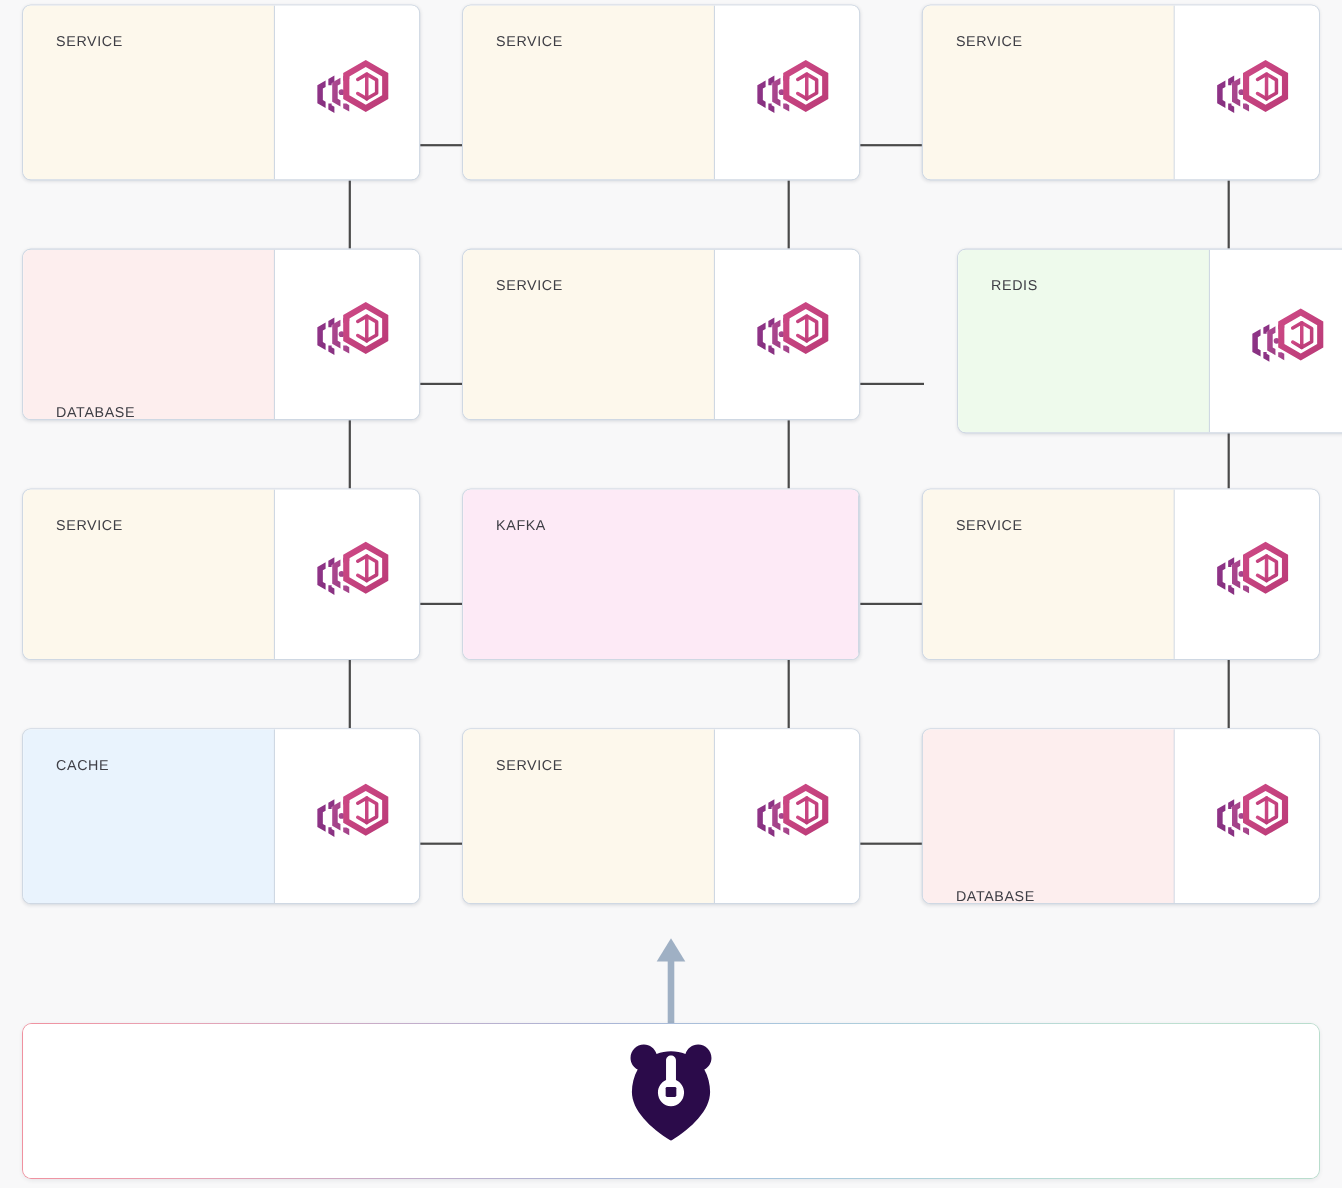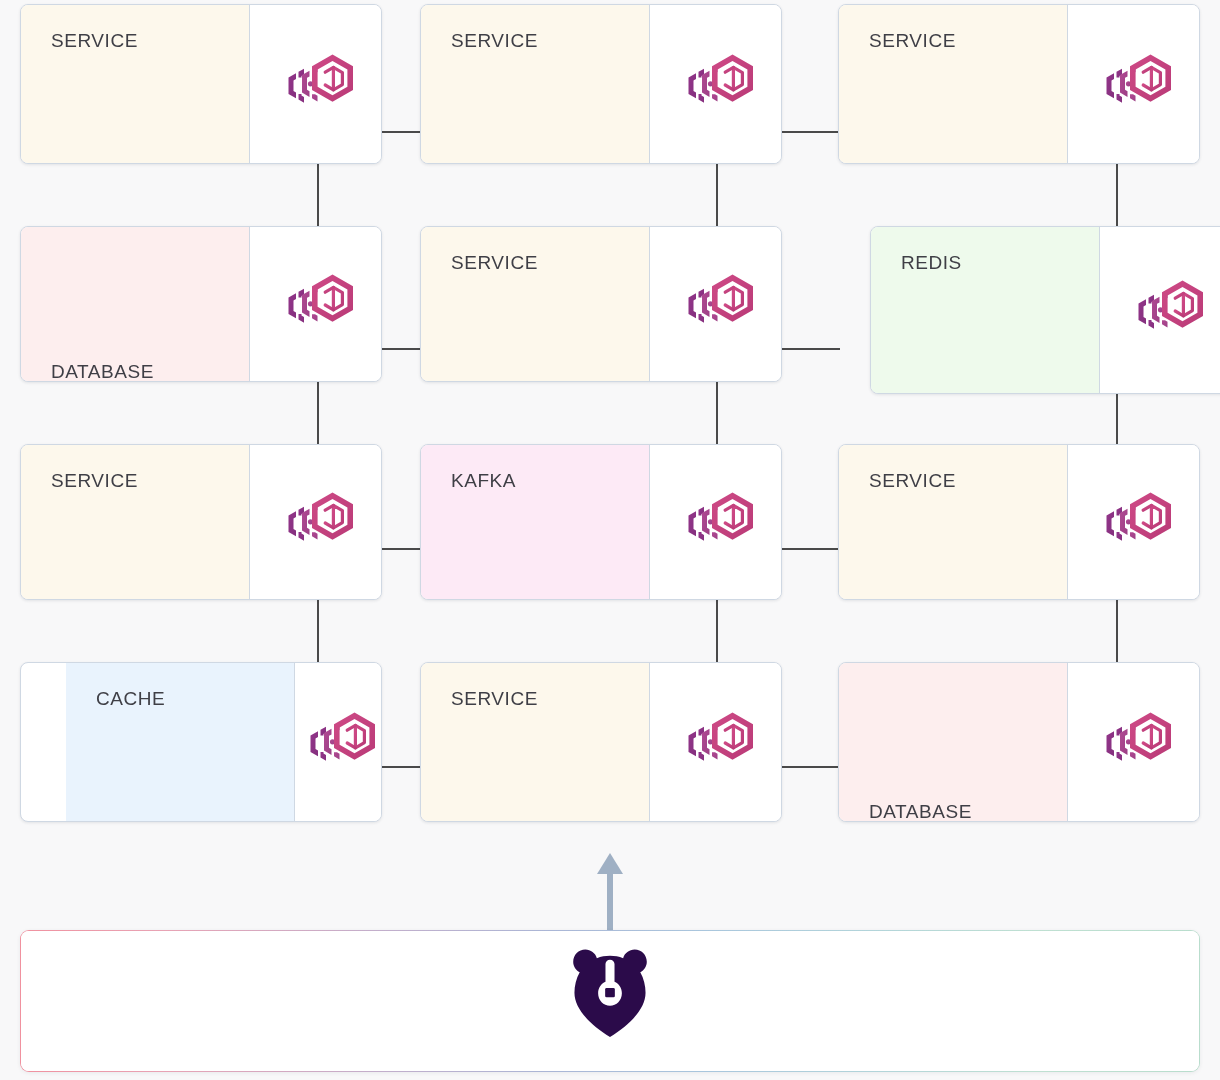--- a/index.html
+++ b/index.html
@@ -45,21 +45,21 @@
     z-index: 3;
   }
   .card-label-pane {
     flex: 0 0 229px;
     display: flex;
     align-items: flex-start;
     padding: 26px 0 0 30px;
     border-right: 1px solid #cfd8e3;
   }
   .card-label {
-    font-size: 19px;
+    font-size: 13px;
     letter-spacing: 0.55px;
     color: #3f3f46;
     text-transform: uppercase;
     line-height: 1;
     white-space: nowrap;
   }
   .card-icon-pane {
     flex: 1 1 auto;
     display: flex;
     align-items: center;
@@ -435,21 +435,21 @@
     <path d="M56.5,3.5 L77.0,15.3 L77.0,39.0 L56.5,50.8 L36.0,39.0 L36.0,15.3 Z
              M56.5,10.0 L41.6,18.6 L41.6,35.7 L56.5,44.3 L71.4,35.7 L71.4,18.6 Z" fill="url(#gfront)"></path>
 
     <path d="M46.5,21.9 L56.2,16.3 L56.2,27.1 L46.5,32.7 Z" fill="url(#gfront)" opacity="0.0"></path>
     <path d="M57.4,16.4 L66.4,21.6 L66.4,33.6 L57.4,38.8 Z" fill="none" stroke="url(#gfront)" stroke-width="3.2" stroke-linejoin="round"></path>
     <path d="M57.4,16.4 L49.2,21.2" fill="none" stroke="url(#gfront)" stroke-width="3.2" stroke-linecap="round"></path>
     <path d="M57.4,38.8 L49.2,34.0" fill="none" stroke="url(#gfront)" stroke-width="3.2" stroke-linecap="round"></path>
   </svg>
         </div>
       </div>
-      <div class="card" style="left: 420px; top: 444px; width: 362px; height: 156px;">
+      <div class="card" style="left: 420px; top: 444px; width: 362px; height: 156px; flex-direction: column;">
         <div class="card-label-pane tint-kafka">
           <span class="card-label">KAFKA</span>
         </div>
         <div class="card-icon-pane">
   <svg class="cube-icon" width="80" height="66" viewBox="0 0 80 66">
     <defs>
       <linearGradient id="gfront" x1="0" y1="0" x2="1" y2="1">
         <stop offset="0%" stop-color="#cf4a86"></stop>
         <stop offset="100%" stop-color="#b93a77"></stop>
       </linearGradient>
@@ -519,21 +519,21 @@
     <path d="M56.5,3.5 L77.0,15.3 L77.0,39.0 L56.5,50.8 L36.0,39.0 L36.0,15.3 Z
              M56.5,10.0 L41.6,18.6 L41.6,35.7 L56.5,44.3 L71.4,35.7 L71.4,18.6 Z" fill="url(#gfront)"></path>
 
     <path d="M46.5,21.9 L56.2,16.3 L56.2,27.1 L46.5,32.7 Z" fill="url(#gfront)" opacity="0.0"></path>
     <path d="M57.4,16.4 L66.4,21.6 L66.4,33.6 L57.4,38.8 Z" fill="none" stroke="url(#gfront)" stroke-width="3.2" stroke-linejoin="round"></path>
     <path d="M57.4,16.4 L49.2,21.2" fill="none" stroke="url(#gfront)" stroke-width="3.2" stroke-linecap="round"></path>
     <path d="M57.4,38.8 L49.2,34.0" fill="none" stroke="url(#gfront)" stroke-width="3.2" stroke-linecap="round"></path>
   </svg>
         </div>
       </div>
-      <div class="card" style="left: 20px; top: 662px; width: 362px; height: 160px; padding-left: 45px;">
+      <div class="card" style="left: 20px; top: 662px; width: 362px; height: 160px;">
         <div class="card-label-pane tint-cache">
           <span class="card-label">CACHE</span>
         </div>
         <div class="card-icon-pane">
   <svg class="cube-icon" width="80" height="66" viewBox="0 0 80 66">
     <defs>
       <linearGradient id="gfront" x1="0" y1="0" x2="1" y2="1">
         <stop offset="0%" stop-color="#cf4a86"></stop>
         <stop offset="100%" stop-color="#b93a77"></stop>
       </linearGradient>

